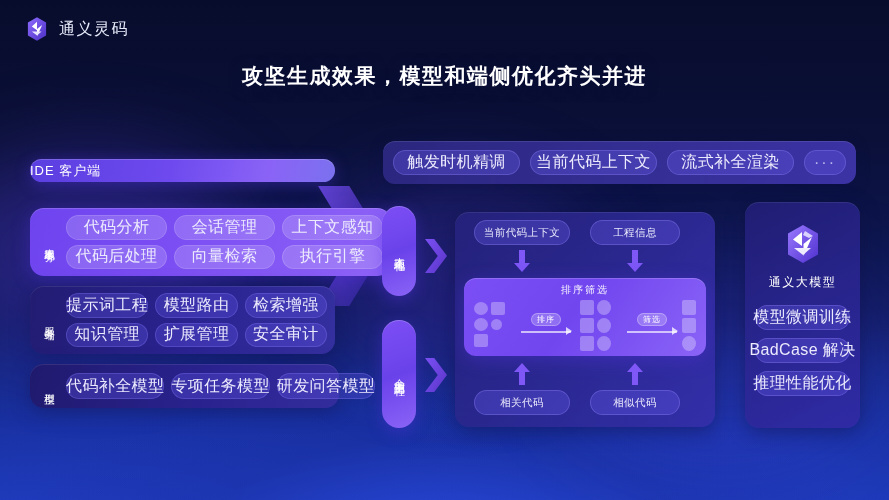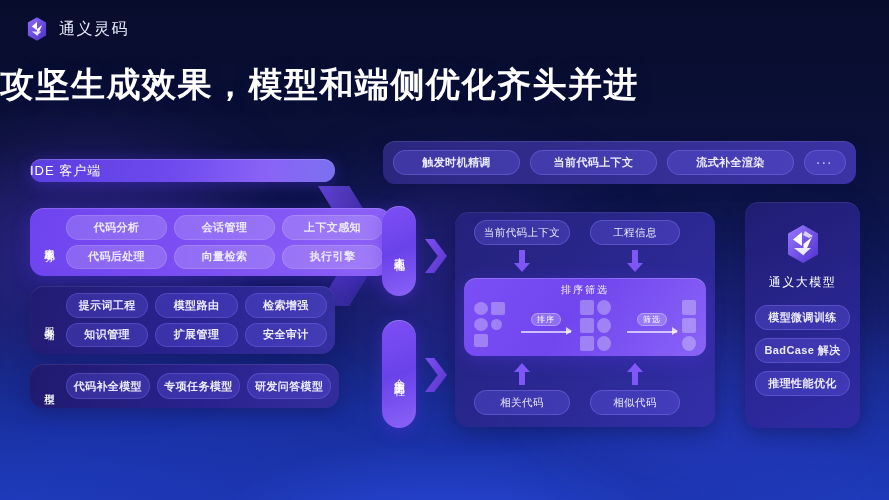--- a/index.html
+++ b/index.html
@@ -30,40 +30,40 @@
     position: absolute; left: 24px; top: 16px;
     display: flex; align-items: center; gap: 9px;
     z-index: 7;
   }
   .brand-mark { width: 26px; height: 26px; display: block; }
   .brand-text {
     font-size: 16px; color: #e9ecfb; letter-spacing: 1.5px; font-weight: 400;
   }
   .page-title {
     position: absolute; left: 0; right: 0; top: 62px;
-    font-size: 34px; font-weight: bold; color: #ffffff;
+    text-align: center;
+    font-size: 21px; font-weight: bold; color: #ffffff;
     letter-spacing: 1.5px;
     z-index: 7;
     text-shadow: 0 2px 14px rgba(10,14,60,0.6);
   }
 
   
   .panel {
     position: absolute;
     border-radius: 14px;
     z-index: 4;
   }
   .chip {
     border-radius: 13px;
     display: flex; align-items: center; justify-content: center;
     color: #eceafd;
-    font-size: 11px;
+    font-size: 16px;
     letter-spacing: .4px;
     white-space: nowrap;
-    font-weight: bold;
   }
 
   
   #ide-client {
     left: 30px; top: 159px; width: 305px; height: 23px;
     border-radius: 19px;
     background: linear-gradient(100deg, #5b3fe0 0%, #6d49ee 45%, #8a63f6 78%, #7b71ef 100%);
     box-shadow: 0 3px 16px rgba(80,50,220,0.45), inset 0 1px 0 rgba(255,255,255,0.18);
     display: flex; align-items: center; justify-content: flex-start;
     color: #fff; font-size: 13px; letter-spacing: 1px;

